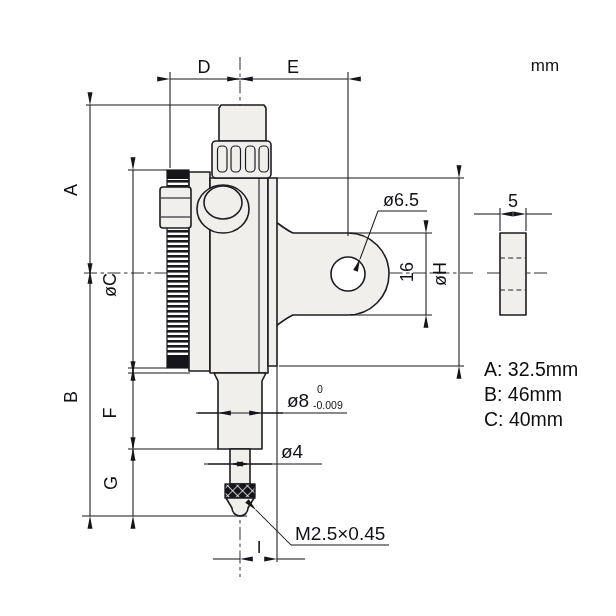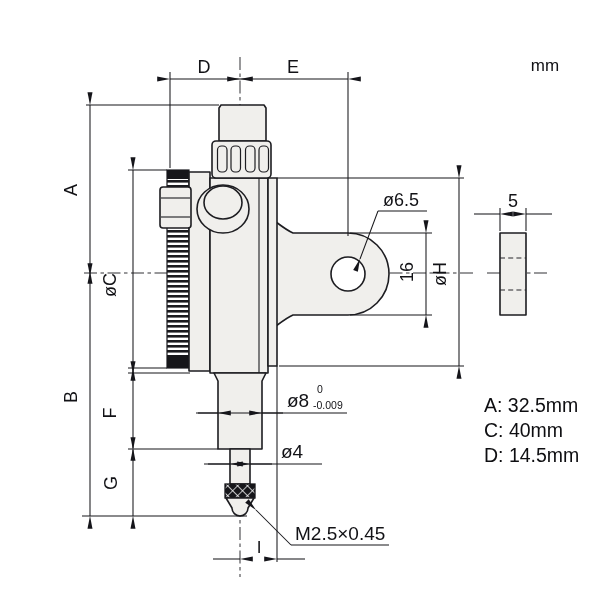--- a/index.html
+++ b/index.html
@@ -12,21 +12,21 @@
   .joint{stroke:#1d1d21;stroke-width:1.1;fill:none;}
   .thin{stroke:#17171b;stroke-width:1.05;fill:none;}
   .dim{stroke:#17171b;stroke-width:1.05;fill:none;}
   .cl{stroke:#26262a;stroke-width:0.95;fill:none;stroke-dasharray:13 3.5 3.5 3.5;}
   .dash{stroke:#26262a;stroke-width:1.05;fill:none;stroke-dasharray:5 3.2;}
   text{font-family:"Liberation Sans",sans-serif;fill:#121216;}
   .lbl{font-size:18px;}
   .lbl-m{font-size:17px;}
   .lbl-s{font-size:10.5px;}
   .legend{position:absolute;left:484px;top:357px;font-size:19.5px;line-height:24.8px;
-          color:#0e0e11;white-space:nowrap;margin-top:36px;}
+          color:#0e0e11;white-space:nowrap;}
 </style>
 </head>
 <body>
 
 <div id="stage">
   <svg width="616" height="616" viewBox="0 0 616 616">
     <defs>
       <marker id="arw" markerUnits="userSpaceOnUse" markerWidth="14" markerHeight="7" refX="0.2" refY="3" orient="auto-start-reverse">
         <path d="M0,3 L13,0.5 L13,5.5 Z" fill="#15151a"></path>
       </marker>
@@ -187,16 +187,16 @@
       <line class="dim" x1="213" y1="559" x2="240" y2="559" marker-end="url(#arw)"></line>
       <line class="dim" x1="305" y1="559" x2="277" y2="559" marker-end="url(#arw)"></line>
       <text class="lbl-m" x="259" y="553" text-anchor="middle">I</text>
     </g>
 
     <text class="lbl-m" x="545" y="71" text-anchor="middle">mm</text>
   </svg>
 
   <div class="legend">
     <div>A: 32.5mm</div>
+    <div>B: 46mm</div>
     <div>C: 40mm</div>
-    <div>D: 14.5mm</div>
   </div>
 </div>
 
 </body></html>

